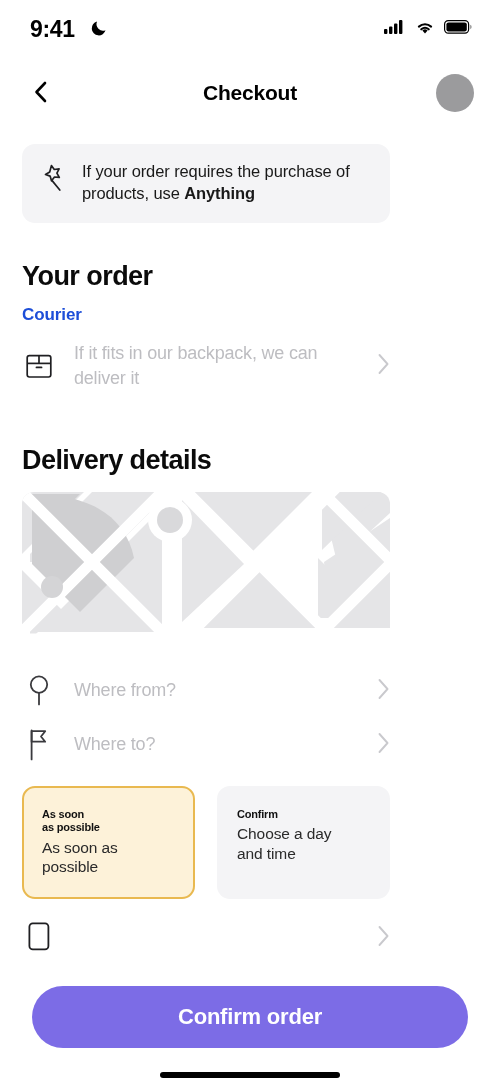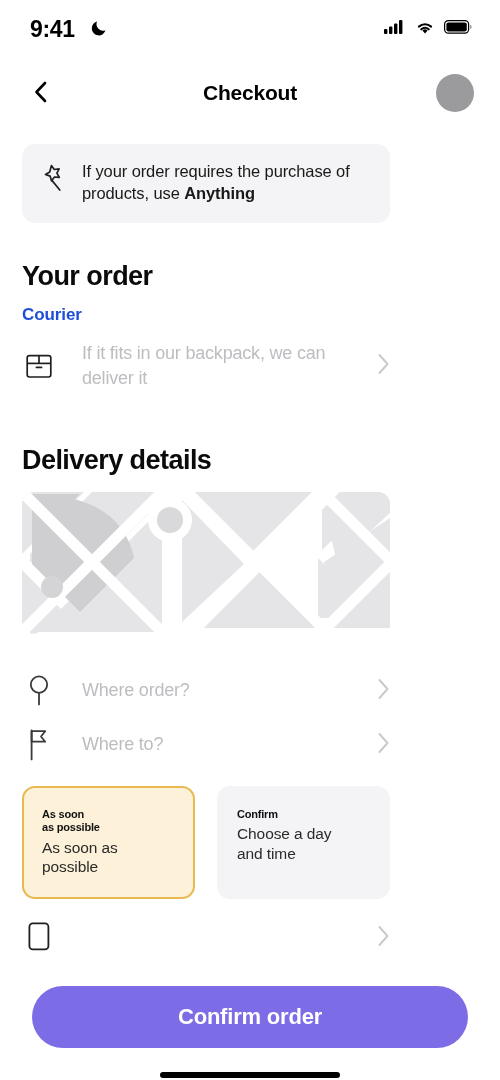--- a/index.html
+++ b/index.html
@@ -121,21 +121,21 @@
     font-weight: bold;
     color: #1d4ed8;
     letter-spacing: -0.1px;
     padding: 0 22px;
   }
 
   
   .row {
     display: flex;
     align-items: center;
-    gap: 26px;
+    gap: 18px;
     padding: 0 22px;
     min-height: 54px;
     cursor: pointer;
   }
   .row-icon {
     flex: 0 0 34px;
     width: 34px;
     display: flex;
     align-items: center;
     justify-content: center;
@@ -382,21 +382,21 @@
 
     <div style="height:14px"></div>
 
     <div class="row">
       <span class="row-icon">
         <svg width="30" height="34" viewBox="0 0 30 34">
           <circle cx="15" cy="10.6" r="8.2" fill="none" stroke="#3a3a3e" stroke-width="1.8"></circle>
           <path d="M15 19v11.4" stroke="#3a3a3e" stroke-width="1.8" stroke-linecap="round"></path>
         </svg>
       </span>
-      <span class="row-label">Where order?</span>
+      <span class="row-label">Where from?</span>
       <span class="chev">
         <svg width="13" height="22" viewBox="0 0 13 22">
           <path d="M2.5 2l8 9-8 9" fill="none" stroke="#c9c9cd" stroke-width="1.9" stroke-linecap="round" stroke-linejoin="round"></path>
         </svg>
       </span>
     </div>
 
     <div class="row">
       <span class="row-icon">
         <svg width="30" height="34" viewBox="0 0 30 34">

